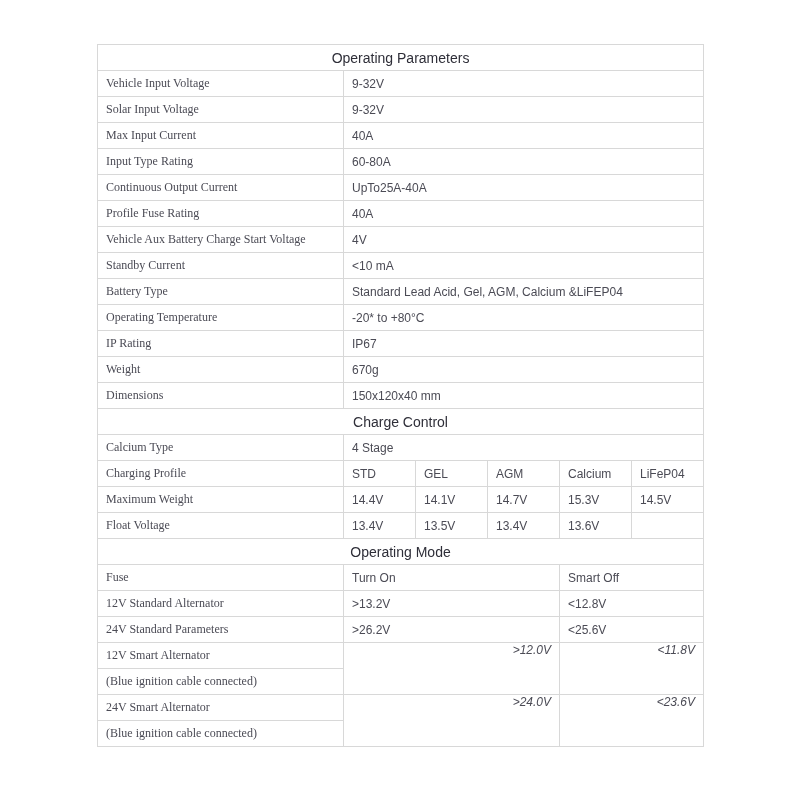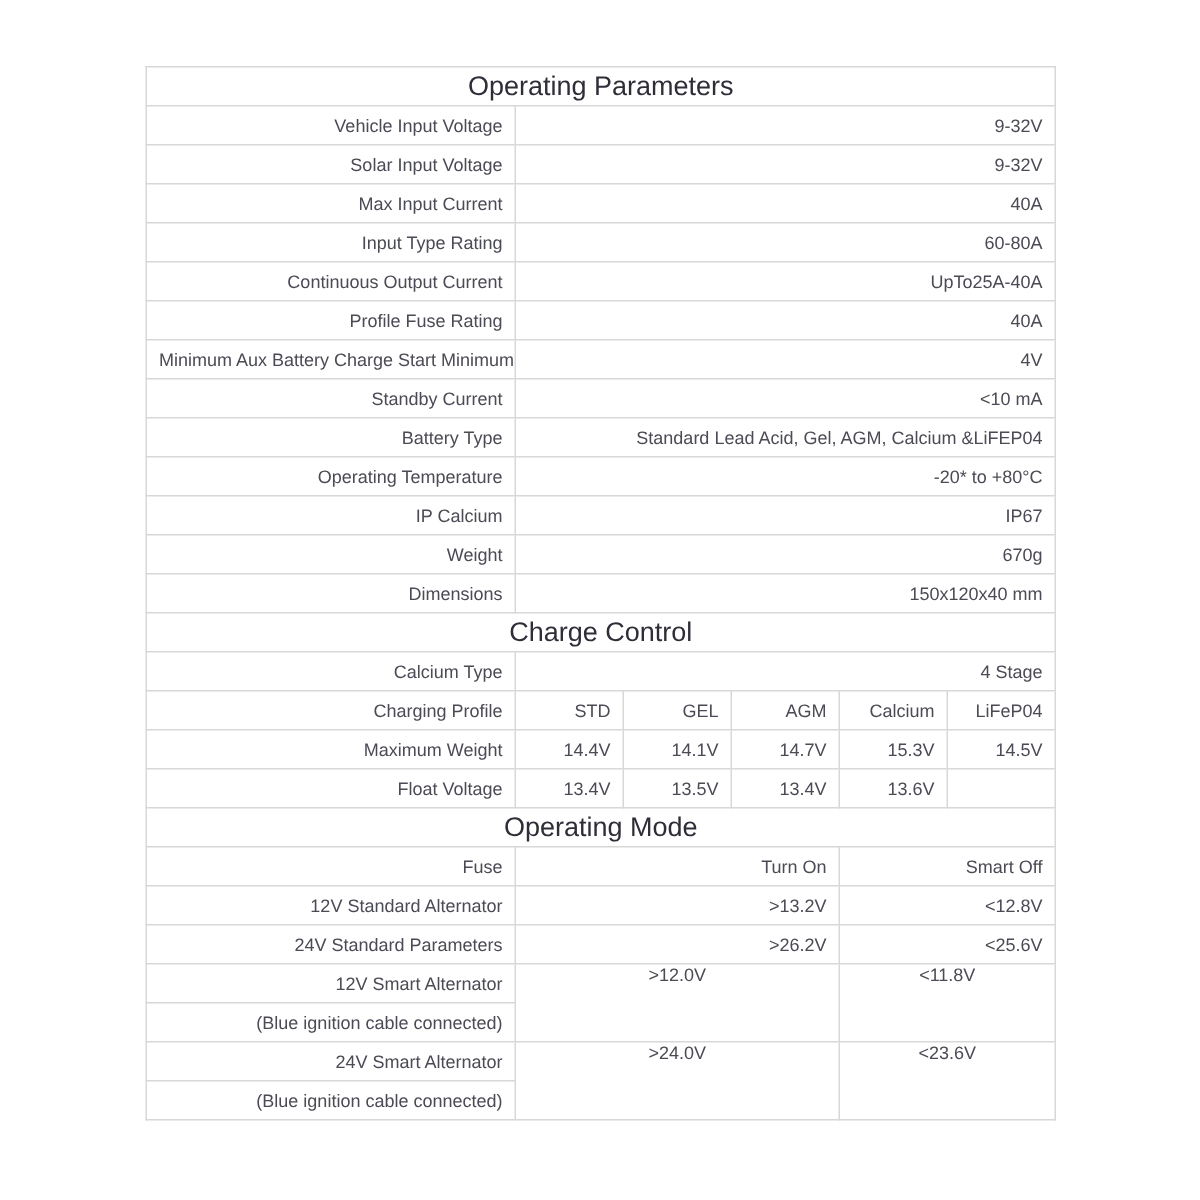--- a/index.html
+++ b/index.html
@@ -33,28 +33,29 @@
     padding: 0 8px;
     font-weight: normal;
     box-sizing: border-box;
     overflow: hidden;
     white-space: nowrap;
   }
   .section-title {
     font-weight: bold;
     color: #2e2e38;
     text-align: center;
-    font-size: 18px;
+    font-size: 14px;
   }
-  .label-cell { text-align: right; }
-  .value-cell { text-align: right; }
+  .label-cell { text-align: left; font-family: Liberation Serif, serif; }
+  .value-cell { text-align: left; }
   .merged-cell {
     vertical-align: top;
     padding-top: 6px;
-    text-align: center;
+    text-align: right;
+    font-style: italic;
   }
 </style>
 </head>
 <body>
 
 <div class="page">
   <div class="spec-wrap">
     <table class="spec">
       <colgroup>
         <col style="width:246px">
@@ -87,37 +88,37 @@
       </tr>
       <tr>
         <td class="label-cell">Continuous Output Current</td>
         <td class="value-cell" colspan="5">UpTo25A-40A</td>
       </tr>
       <tr>
         <td class="label-cell">Profile Fuse Rating</td>
         <td class="value-cell" colspan="5">40A</td>
       </tr>
       <tr>
-        <td class="label-cell">Minimum Aux Battery Charge Start Minimum</td>
+        <td class="label-cell">Vehicle Aux Battery Charge Start Voltage</td>
         <td class="value-cell" colspan="5">4V</td>
       </tr>
       <tr>
         <td class="label-cell">Standby Current</td>
         <td class="value-cell" colspan="5">&lt;10 mA</td>
       </tr>
       <tr>
         <td class="label-cell">Battery Type</td>
         <td class="value-cell" colspan="5">Standard Lead Acid, Gel, AGM, Calcium &amp;LiFEP04</td>
       </tr>
       <tr>
         <td class="label-cell">Operating Temperature</td>
         <td class="value-cell" colspan="5">-20* to +80°C</td>
       </tr>
       <tr>
-        <td class="label-cell">IP Calcium</td>
+        <td class="label-cell">IP Rating</td>
         <td class="value-cell" colspan="5">IP67</td>
       </tr>
       <tr>
         <td class="label-cell">Weight</td>
         <td class="value-cell" colspan="5">670g</td>
       </tr>
       <tr>
         <td class="label-cell">Dimensions</td>
         <td class="value-cell" colspan="5">150x120x40 mm</td>
       </tr>

